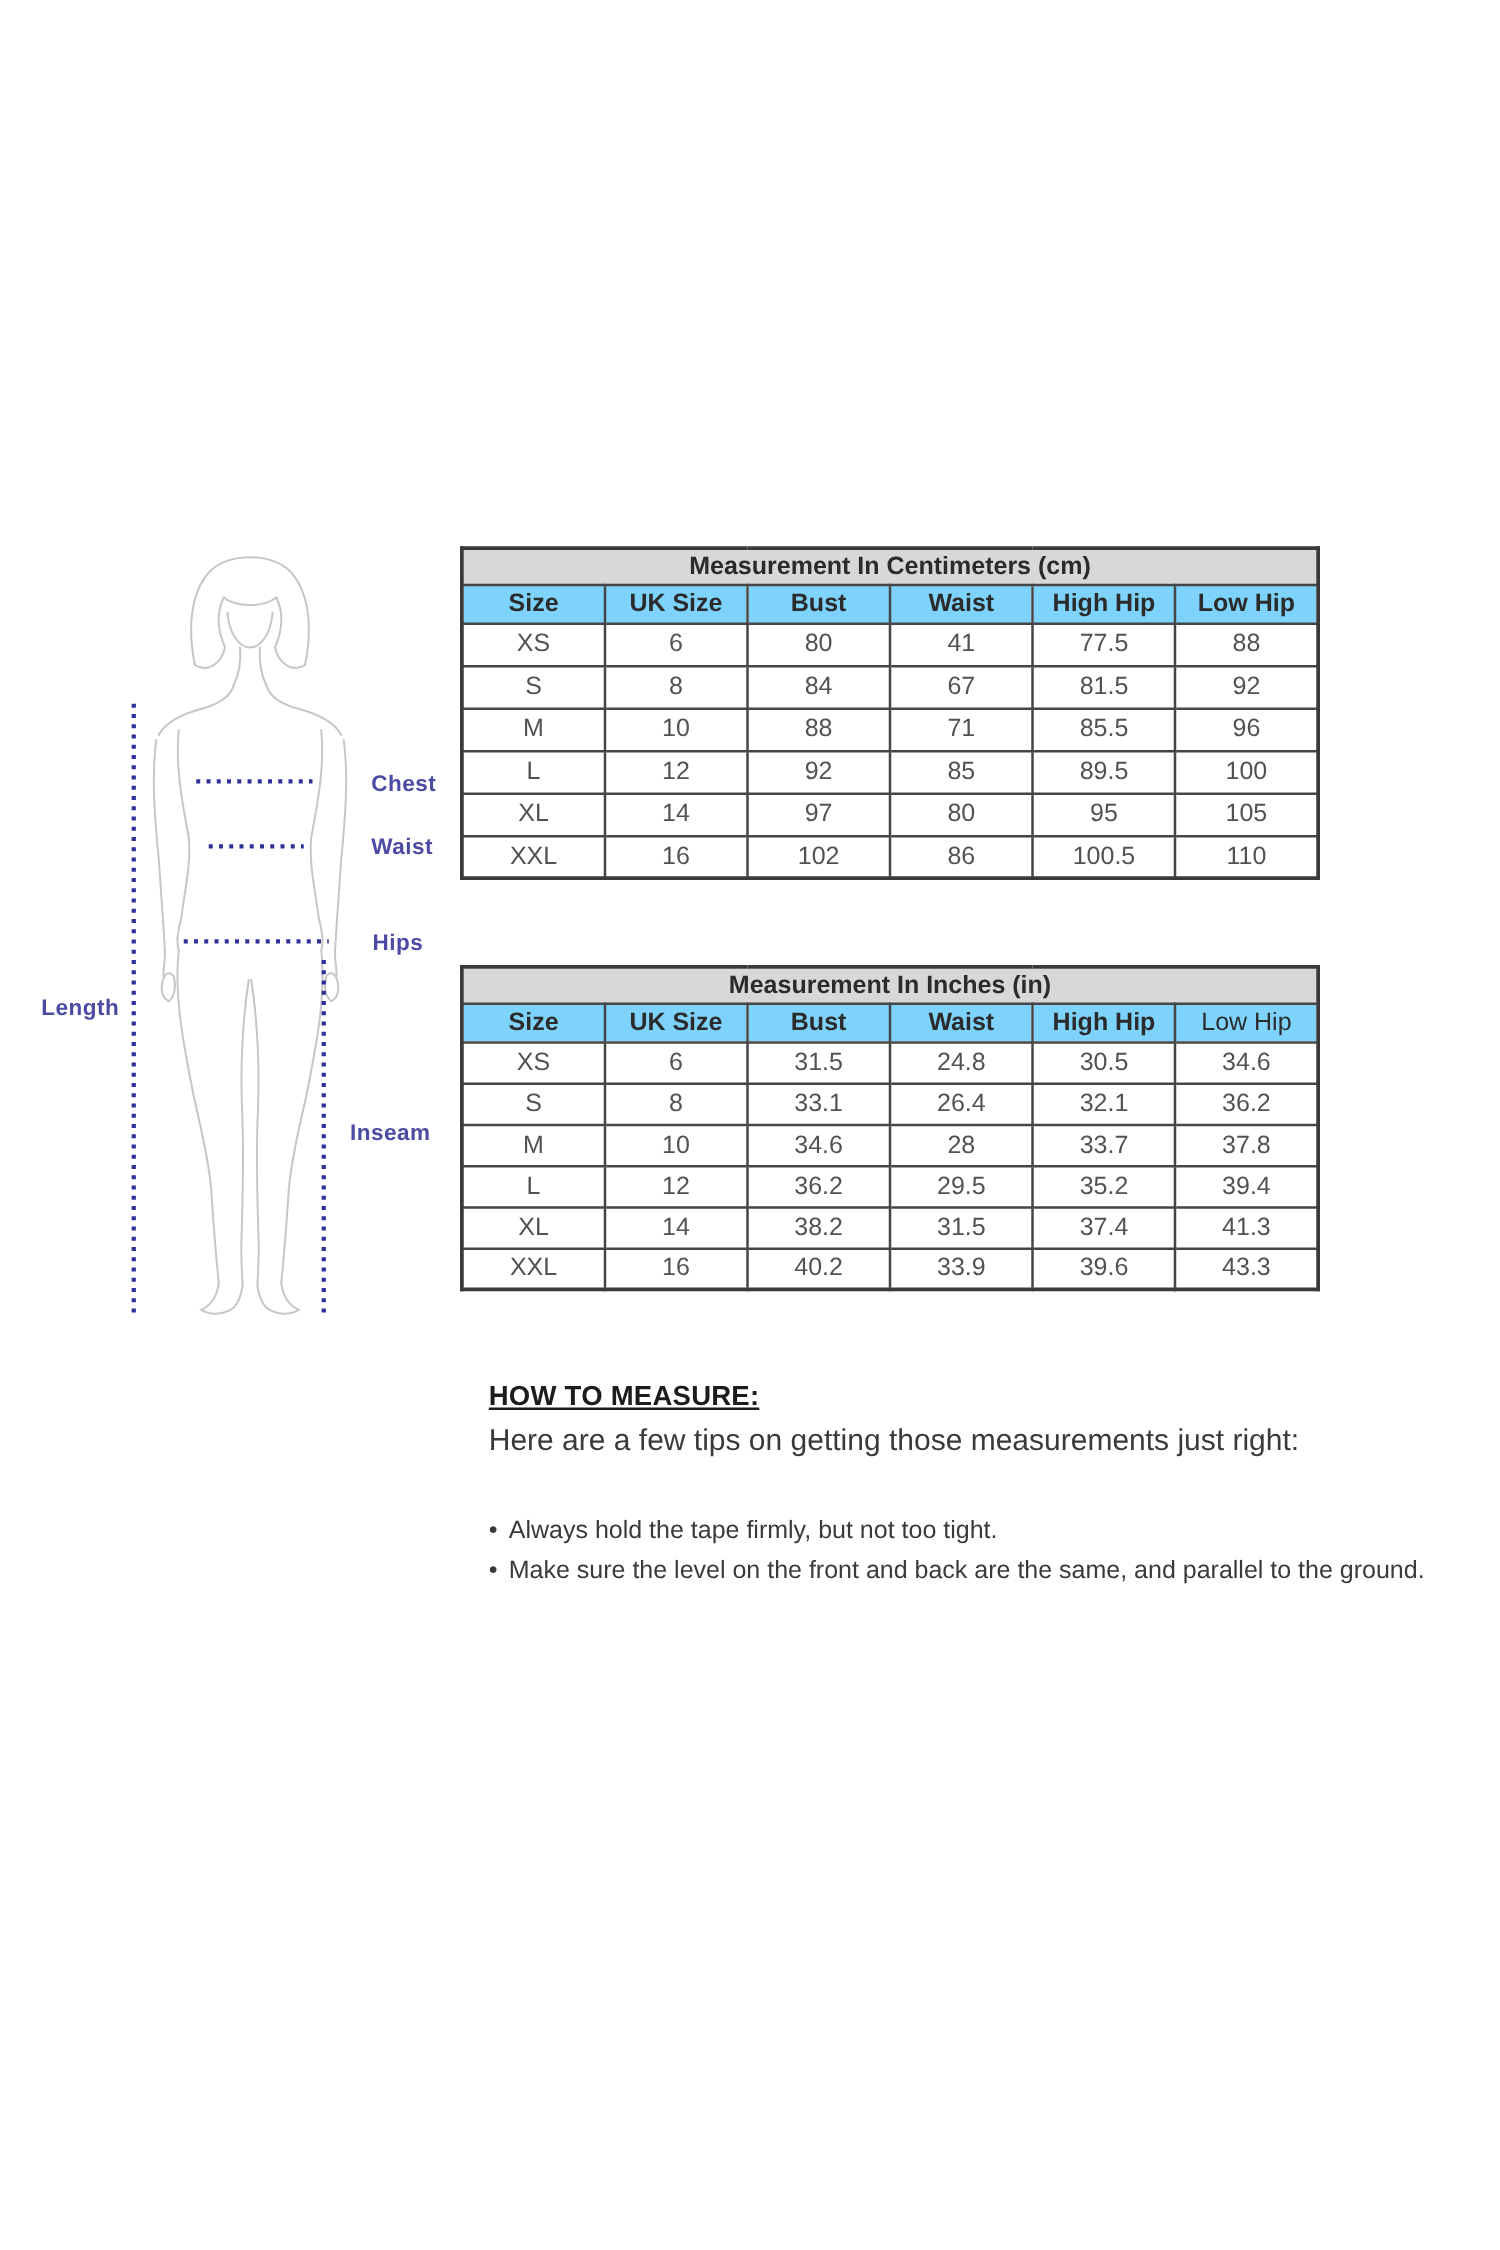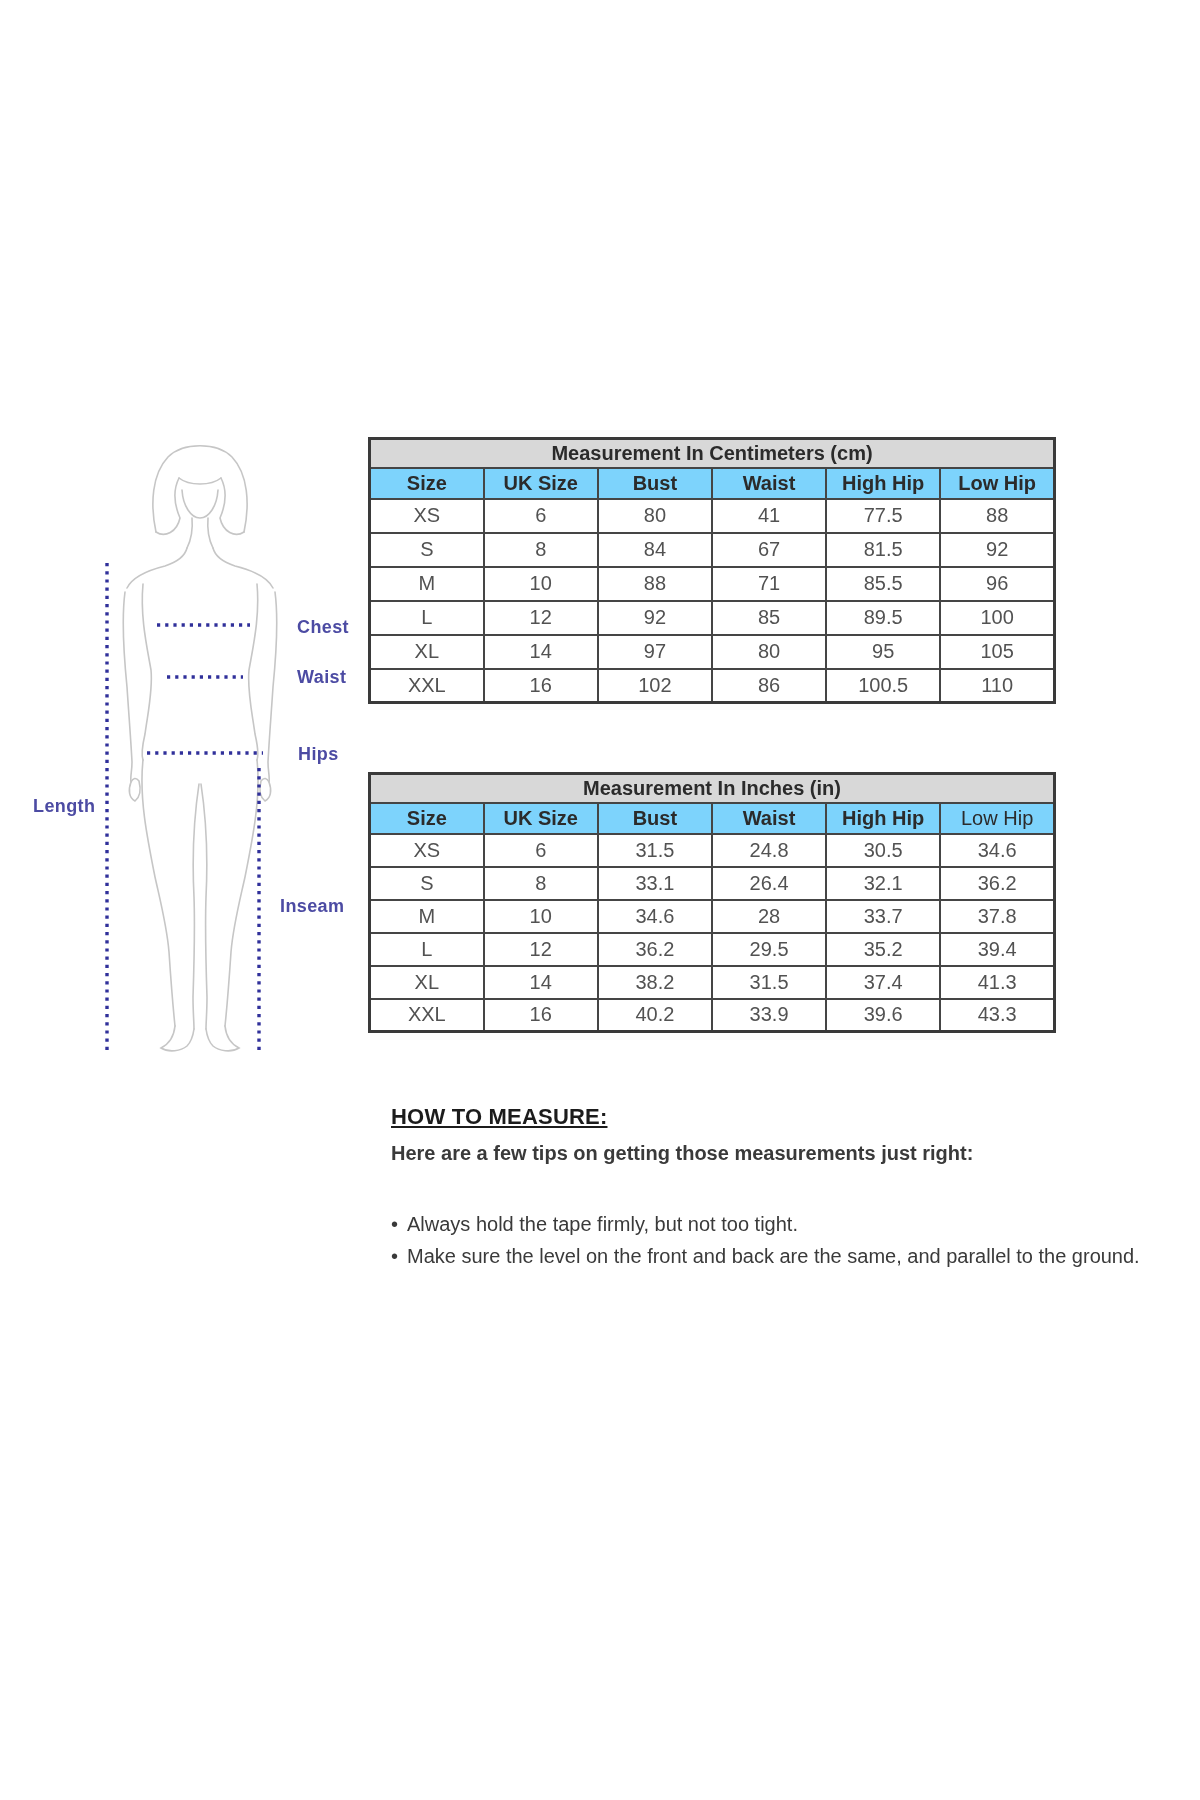--- a/index.html
+++ b/index.html
@@ -33,21 +33,21 @@
               overflow:hidden;white-space:nowrap;}
   .size-table .caption-row th{background:var(--caption_bg);height:29px;font-size:20px;font-weight:bold;color:var(--header_text);}
   .size-table .head-row th{height:31px;font-size:20px;font-weight:bold;color:var(--header_text);background:#7dd3fc;}
   .size-table .head-row th.th-light{font-weight:normal;}
   .size-table tbody td{height:34px;font-size:20px;color:var(--cell_text);background:#fff;}
   .size-table.inch tbody td{height:33px;}
 
   
   .howto{position:absolute;left:371px;top:1104px;width:800px;color:var(--body_text);margin-left:20px;}
   .howto h2{font-size:22px;font-weight:bold;color:#1c1c1c;text-decoration:underline;line-height:26px;letter-spacing:.2px;}
-  .howto .intro{margin-top:11px;font-size:20px;line-height:24px;font-weight:bold;}
+  .howto .intro{margin-top:11px;font-size:24px;line-height:24px;}
   .howto .tips{margin-top:43px;}
   .howto .tip{font-size:20px;line-height:32px;white-space:nowrap;}
   .howto .tip .bullet{display:inline-block;width:16px;}
 </style>
 </head>
 <body>
 
 <div class="page">
 
   <svg class="fig-svg" viewBox="0 0 220 630">

